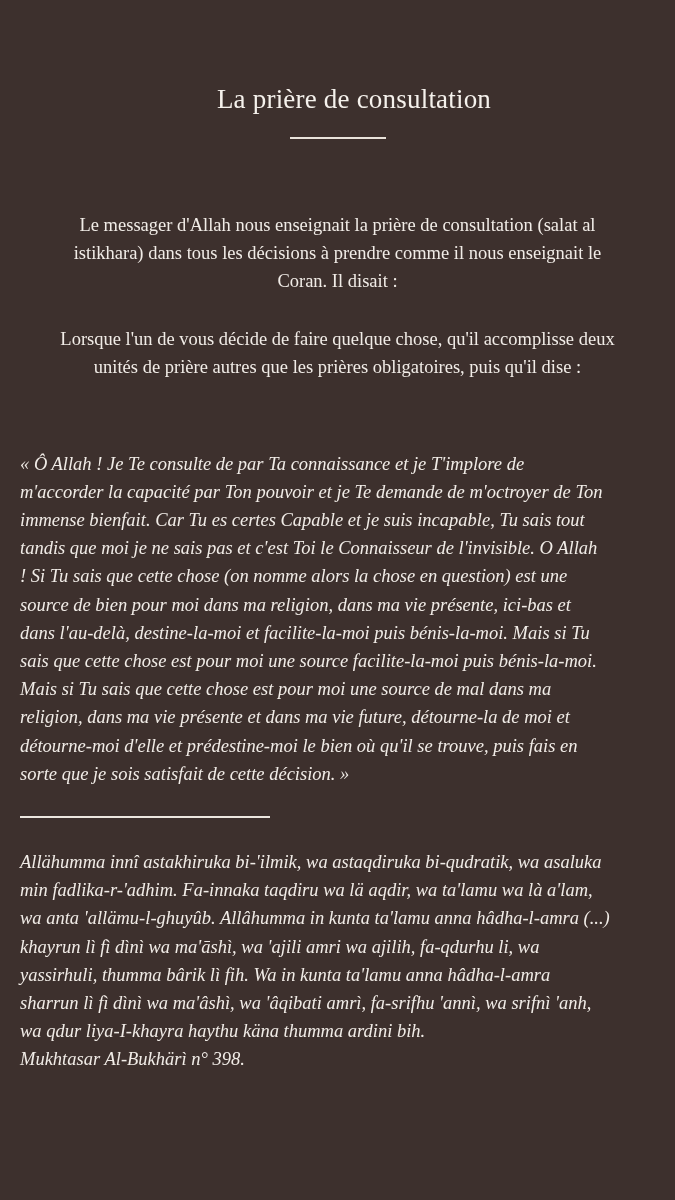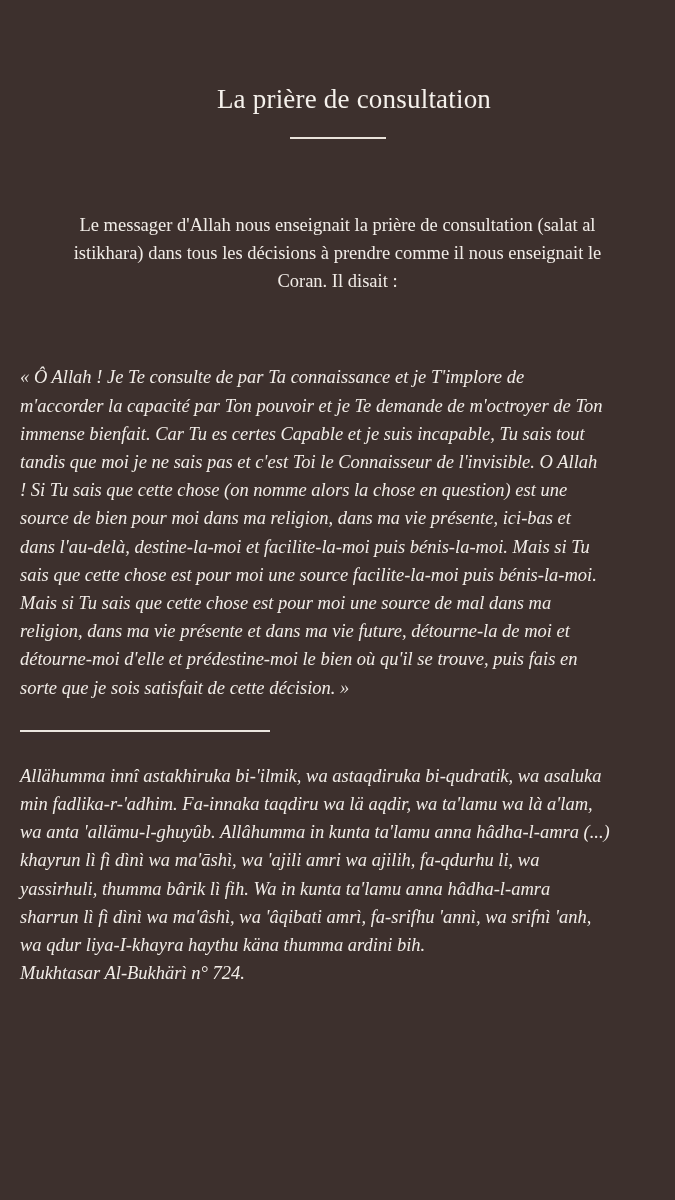--- a/index.html
+++ b/index.html
@@ -106,26 +106,27 @@
 
 <div class="page">
 
   <div class="title-block">
     <h1 class="page-title">La prière de consultation</h1>
     <div class="title-rule"></div>
   </div>
 
   <div class="intro">
     <p>Le messager d'Allah nous enseignait la prière de consultation (salat al istikhara) dans tous les décisions à prendre comme il nous enseignait le Coran. Il disait :</p>
+    <p>Lorsque l'un de vous décide de faire quelque chose, qu'il accomplisse deux unités de prière autres que les prières obligatoires, puis qu'il dise :</p>
   </div>
 
   <div class="quote-block">
     <p>« Ô Allah ! Je Te consulte de par Ta connaissance et je T'implore de m'accorder la capacité par Ton pouvoir et je Te demande de m'octroyer de Ton immense bienfait. Car Tu es certes Capable et je suis incapable, Tu sais tout tandis que moi je ne sais pas et c'est Toi le Connaisseur de l'invisible. O Allah ! Si Tu sais que cette chose (on nomme alors la chose en question) est une source de bien pour moi dans ma religion, dans ma vie présente, ici-bas et dans l'au-delà, destine-la-moi et facilite-la-moi puis bénis-la-moi. Mais si Tu sais que cette chose est pour moi une source facilite-la-moi puis bénis-la-moi. Mais si Tu sais que cette chose est pour moi une source de mal dans ma religion, dans ma vie présente et dans ma vie future, détourne-la de moi et détourne-moi d'elle et prédestine-moi le bien où qu'il se trouve, puis fais en sorte que je sois satisfait de cette décision. »</p>
   </div>
 
   <div class="section-rule"></div>
 
   <div class="translit">
     <p>Allähumma innî astakhiruka bi-'ilmik, wa astaqdiruka bi-qudratik, wa asaluka min fadlika-r-'adhim. Fa-innaka taqdiru wa lä aqdir, wa ta'lamu wa là a'lam, wa anta 'allämu-l-ghuyûb. Allâhumma in kunta ta'lamu anna hâdha-l-amra (...) khayrun lì fì dìnì wa ma'āshì, wa 'ajili amri wa ajilih, fa-qdurhu li, wa yassirhuli, thumma bârik lì fih. Wa in kunta ta'lamu anna hâdha-l-amra sharrun lì fì dìnì wa ma'âshì, wa 'âqibati amrì, fa-srifhu 'annì, wa srifnì 'anh, wa qdur liya-I-khayra haythu käna thumma ardini bih.</p>
-    <p class="source">Mukhtasar Al-Bukhärì n° 724.</p>
+    <p class="source">Mukhtasar Al-Bukhärì n° 398.</p>
   </div>
 
 </div>
 
 </body></html>

